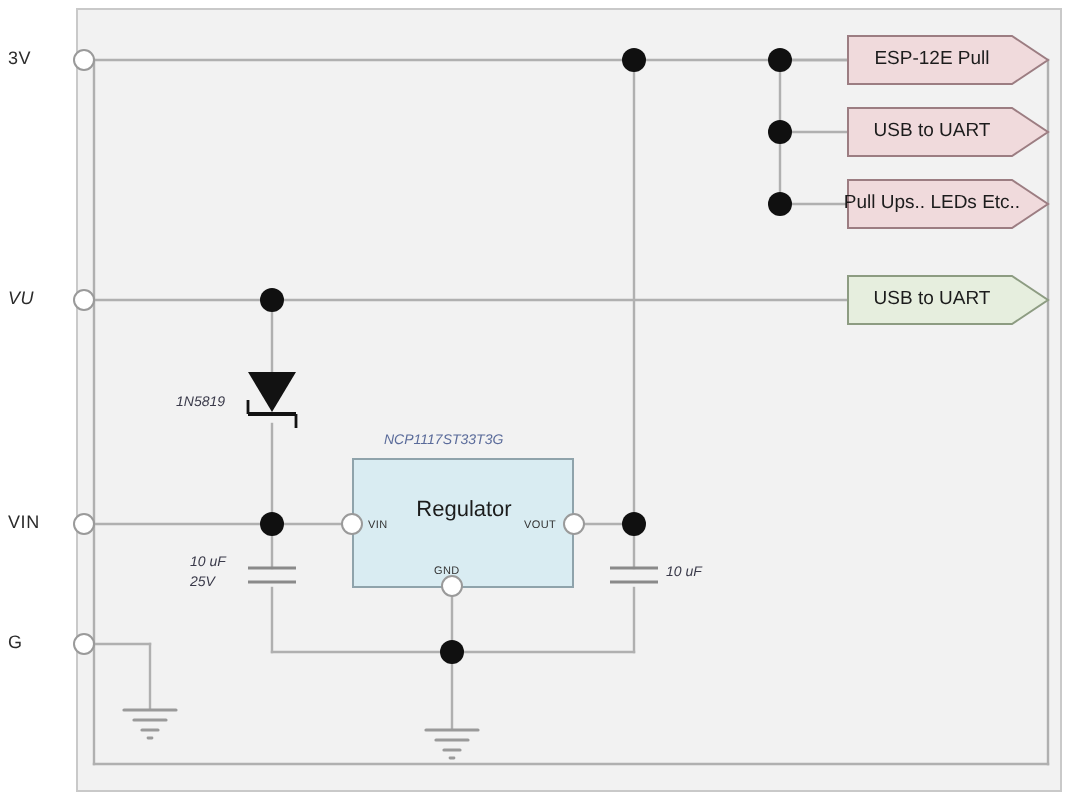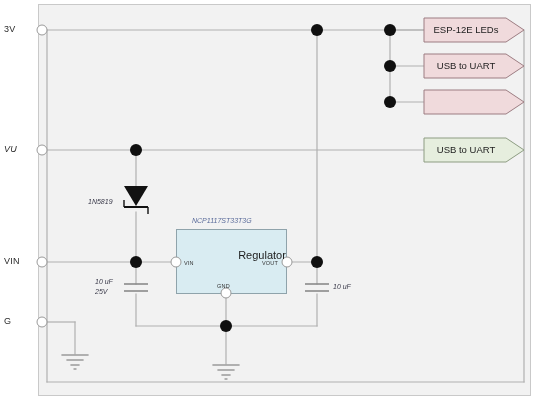--- a/index.html
+++ b/index.html
@@ -182,28 +182,29 @@
 
   <div class="term-label" style="left:4px; top:24px;">3V</div>
   <div class="term-label" style="left:4px; top:144px;font-style:italic;">VU</div>
   <div class="term-label" style="left:4px; top:256px;">VIN</div>
   <div class="term-label" style="left:4px; top:316px;">G</div>
 
   <div class="part-label" style="left:88px; top:198px;">1N5819</div>
 
   <div class="part-label-blue" style="left:192px; top:217px;">NCP1117ST33T3G</div>
 
-  <div class="block-title" style="left:201px; top:249px; width:62px; text-align:center;margin-left:30px;">Regulator</div>
+  <div class="block-title" style="left:201px; top:249px; width:62px; text-align:center;">Regulator</div>
 
   <div class="pin-label" style="left:184px; top:260px;">VIN</div>
   <div class="pin-label" style="left:262px; top:260px;">VOUT</div>
   <div class="pin-label" style="left:217px; top:283px;">GND</div>
 
   <div class="part-label" style="left:95px; top:278px;">10 uF</div>
   <div class="part-label" style="left:95px; top:288px;">25V</div>
 
   <div class="part-label" style="left:333px; top:283px;">10 uF</div>
 
-  <div class="arrow-text" style="left:424px; top:24px; width:84px;">ESP-12E LEDs</div>
+  <div class="arrow-text" style="left:424px; top:24px; width:84px;">ESP-12E Pull</div>
   <div class="arrow-text" style="left:424px; top:60px; width:84px;">USB to UART</div>
+  <div class="arrow-text" style="left:421px; top:96px; width:90px;">Pull Ups.. LEDs Etc..</div>
   <div class="arrow-text" style="left:424px; top:144px; width:84px;">USB to UART</div>
 
 </div>
 
 </body></html>

